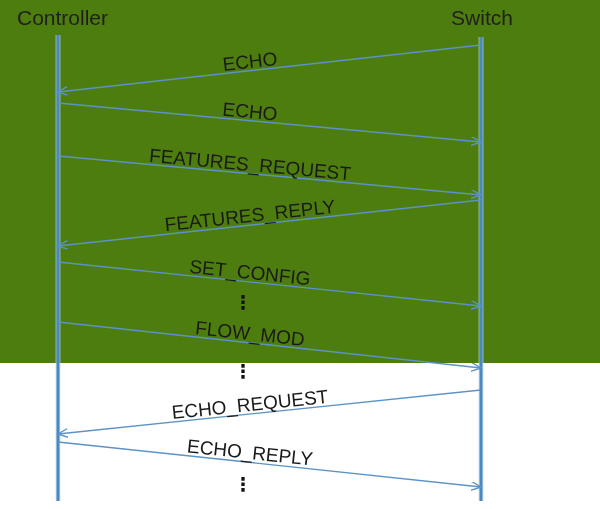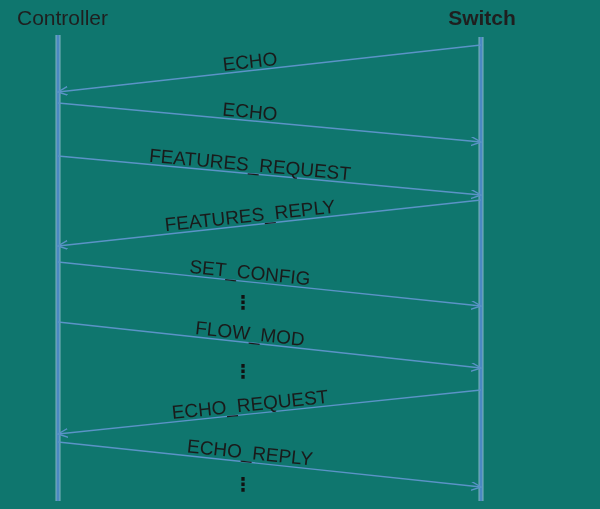--- a/index.html
+++ b/index.html
@@ -4,36 +4,36 @@
 <style>
   html, body {
     margin: 0; padding: 0;
     width: 600px; height: 509px;
     background: #ffffff;
     overflow: hidden;
     font-family: "Liberation Sans", sans-serif;
   }
   #stage {
     position: relative;
-    width: 600px; height: 509px;
-    background: #0f766e;
+    width: 600px; height: 363px;
+    background: #4d7c0f;
   }
   #diagram-svg {
     position: absolute; left: 0; top: 0;
   }
   .actor-label {
     position: absolute;
     top: 6px;
     font-size: 21px;
     color: #1f1f1f;
     white-space: nowrap;
     letter-spacing: 0px;
   }
   #actor-left { left: 17px; }
-  #actor-right { left: 482px; transform: translateX(-50%); font-weight: bold; }
+  #actor-right { left: 482px; transform: translateX(-50%); }
   .msg-label {
     position: absolute;
     font-size: 19px;
     color: #1a1a1a;
     white-space: nowrap;
     transform-origin: center center;
   }
   .ellipsis-mark {
     position: absolute;
     font-family: "DejaVu Sans", sans-serif;

